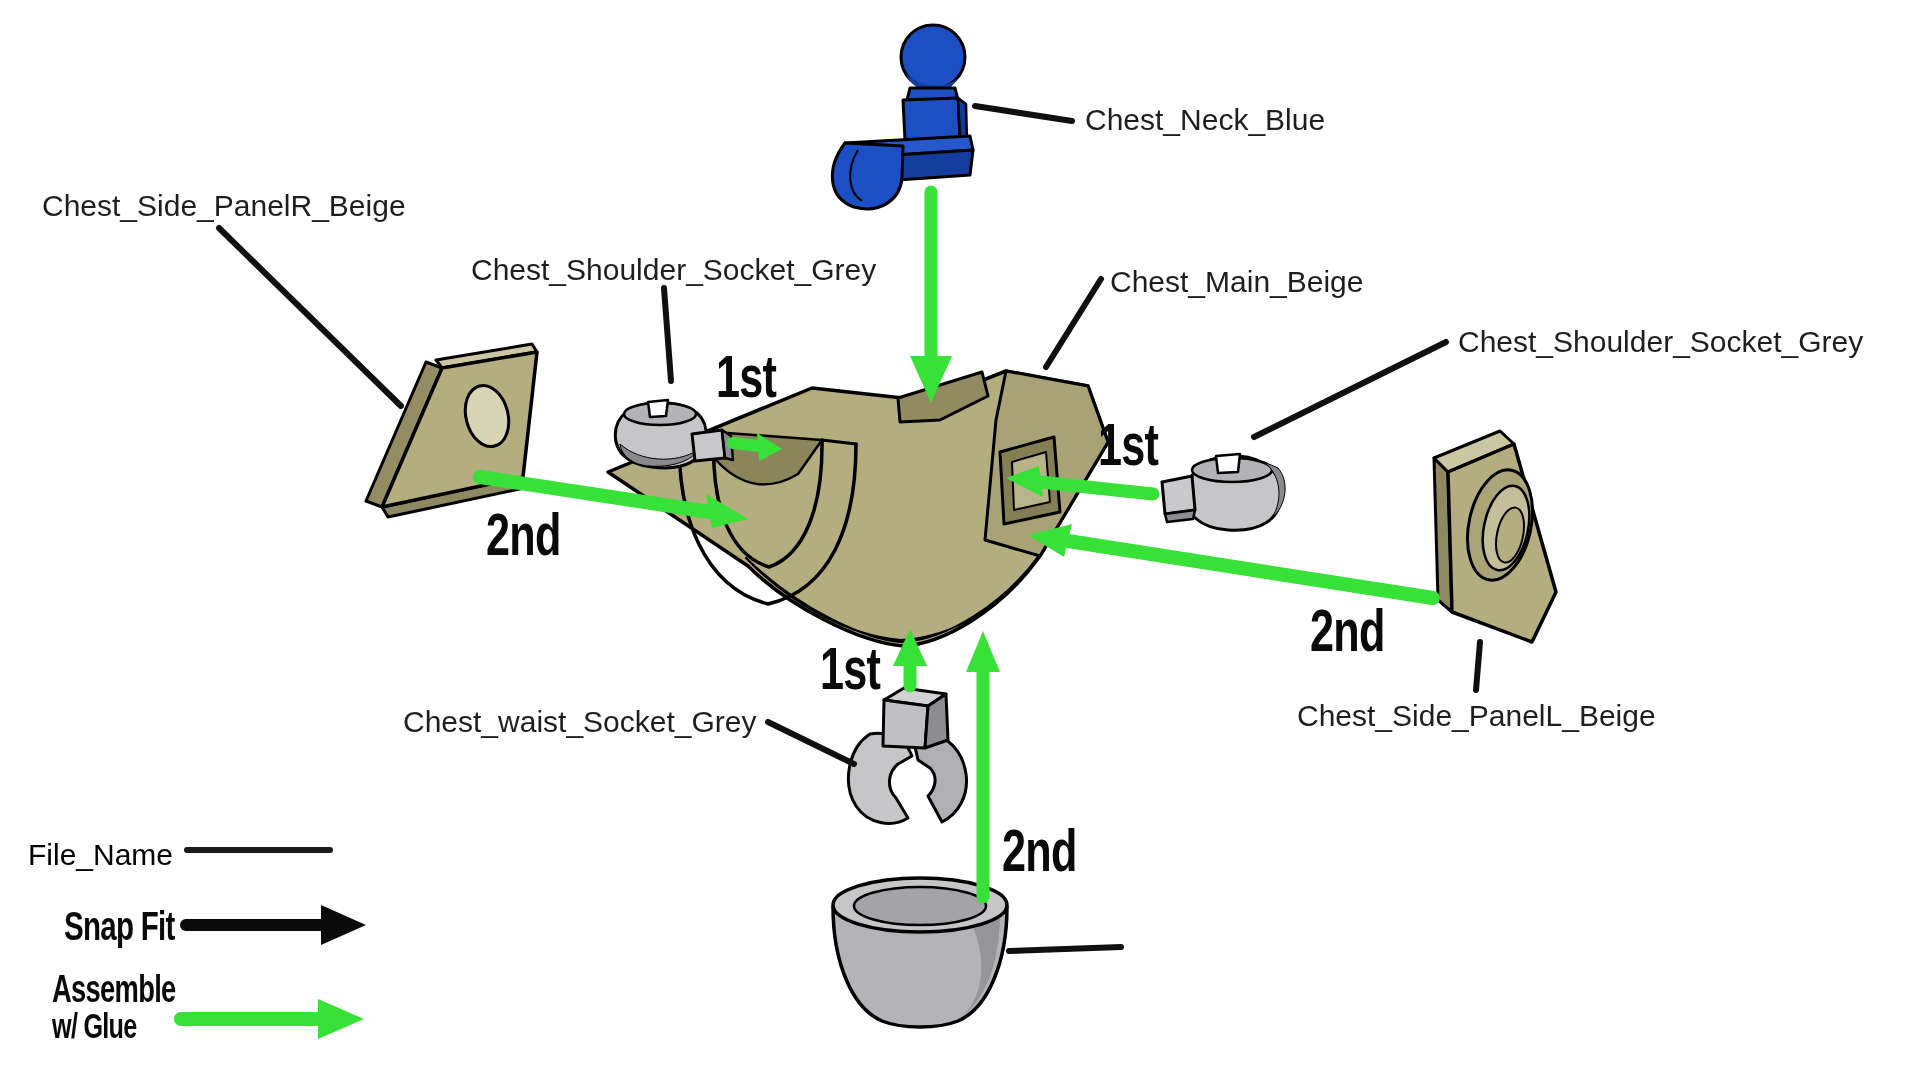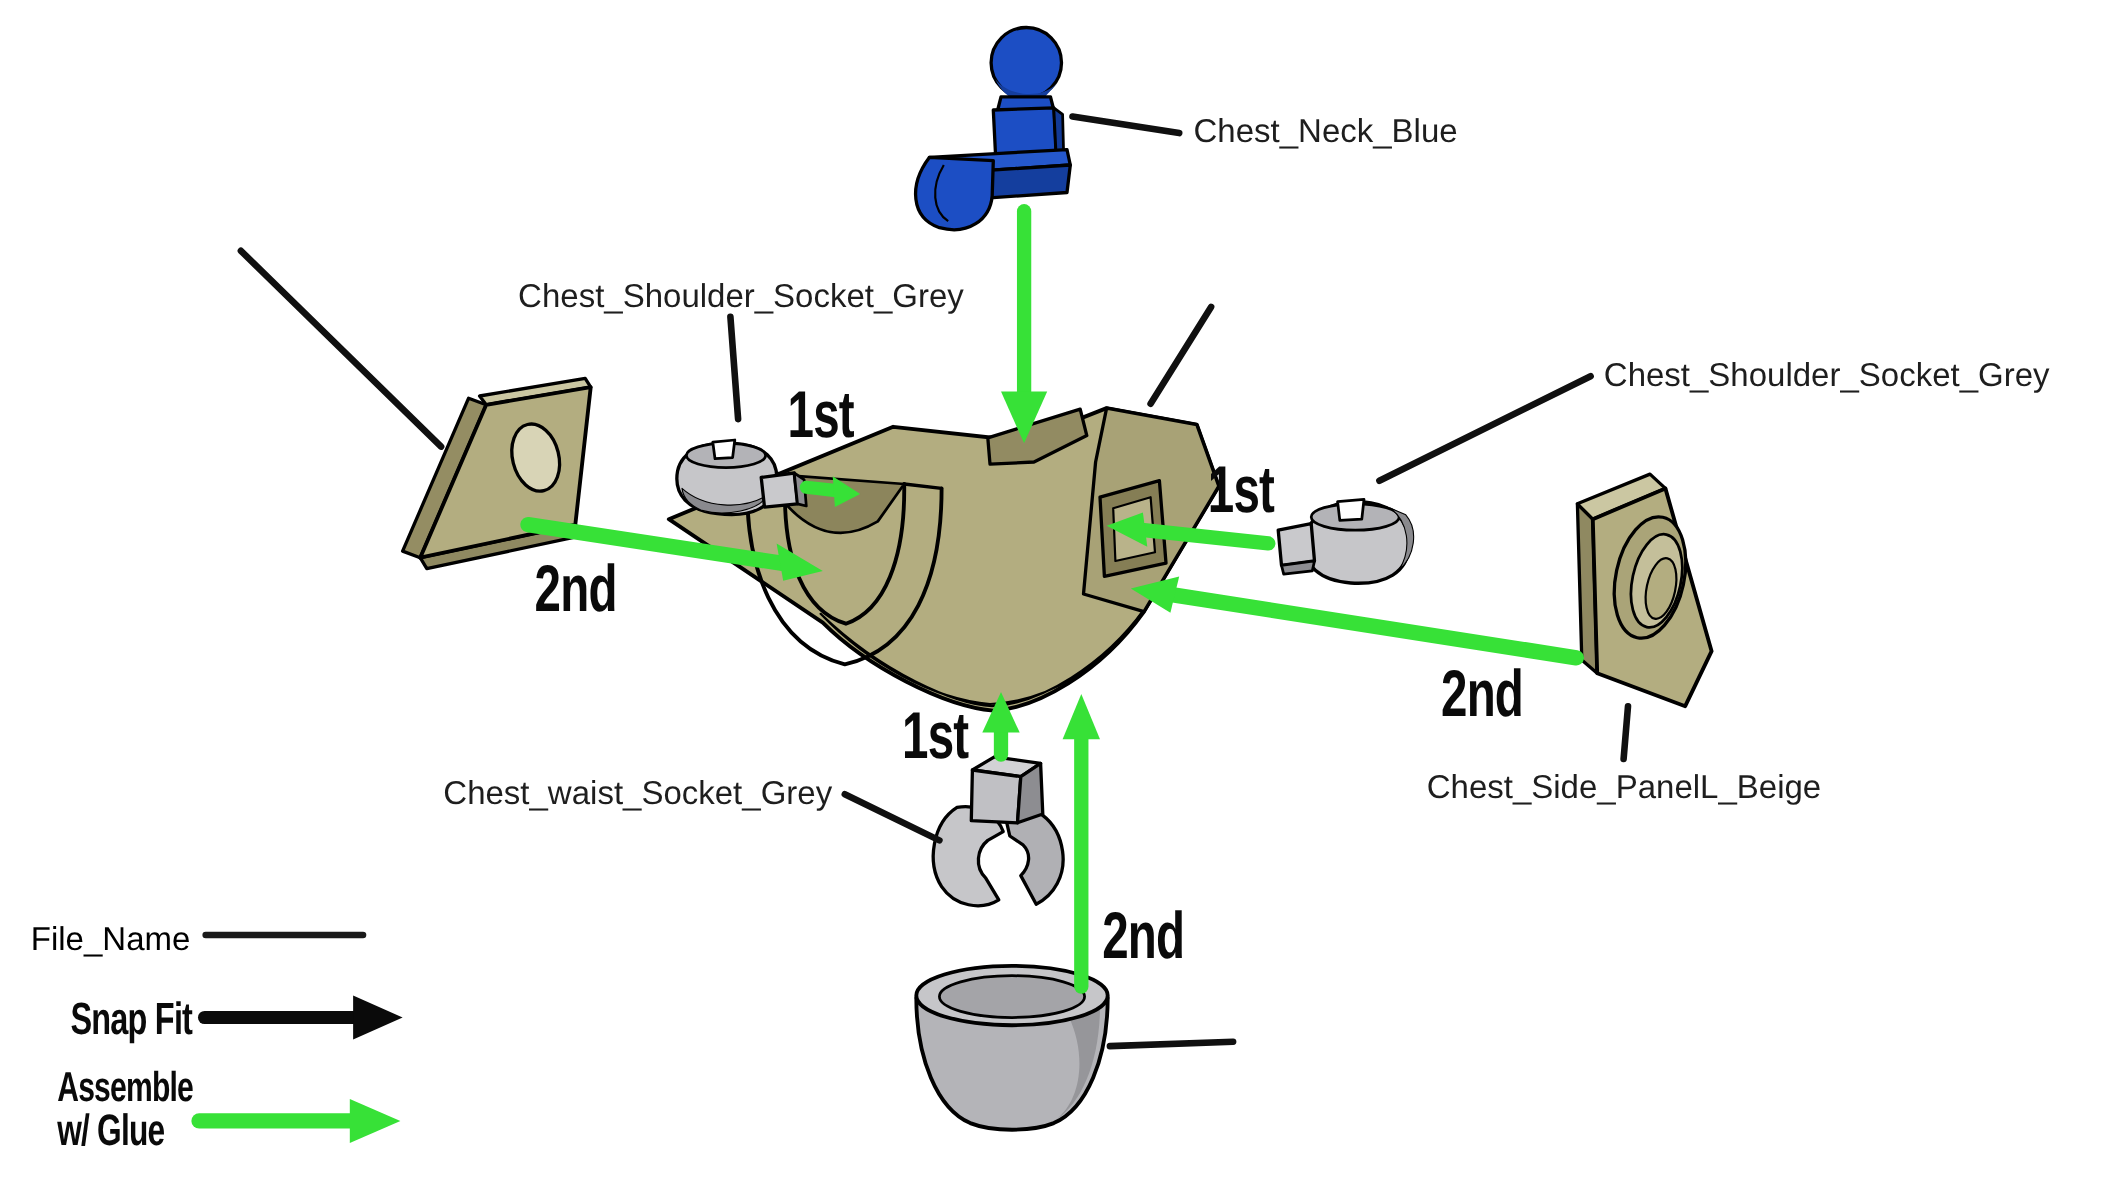--- a/index.html
+++ b/index.html
@@ -133,30 +133,32 @@
   <g stroke-linecap="round">
     <line x1="187" y1="850" x2="330" y2="850" stroke="#1a1a1a" stroke-width="6"></line>
     <line x1="186" y1="925" x2="322" y2="925" stroke="#0a0a0a" stroke-width="12"></line>
     <polygon points="321,905 321,945 366,925" fill="#0a0a0a" stroke="none"></polygon>
     <line x1="181" y1="1019" x2="322" y2="1019" stroke="#37e137" stroke-width="14"></line>
     <polygon points="318,999 318,1039 364,1019" fill="#37e137" stroke="none"></polygon>
   </g>
 </svg>
 
   <div class="lbl" style="left:1085px;top:103px">Chest_Neck_Blue</div>
+  <div class="lbl" style="left:42px;top:189px">Chest_Side_PanelR_Beige</div>
   <div class="lbl" style="left:471px;top:253px">Chest_Shoulder_Socket_Grey</div>
+  <div class="lbl" style="left:1110px;top:265px">Chest_Main_Beige</div>
   <div class="lbl" style="left:1458px;top:325px">Chest_Shoulder_Socket_Grey</div>
   <div class="lbl" style="left:403px;top:705px">Chest_waist_Socket_Grey</div>
   <div class="lbl" style="left:1297px;top:699px">Chest_Side_PanelL_Beige</div>
 
   <div class="step" style="left:716px;top:342px"><span class="hvy">1st</span></div>
   <div class="step" style="left:1098px;top:410px"><span class="hvy">1st</span></div>
   <div class="step" style="left:820px;top:634px"><span class="hvy">1st</span></div>
   <div class="step" style="left:486px;top:500px"><span class="hvy">2nd</span></div>
   <div class="step" style="left:1310px;top:596px"><span class="hvy">2nd</span></div>
   <div class="step" style="left:1002px;top:816px"><span class="hvy">2nd</span></div>
 
   <div class="lbl grey" style="left:28px;top:838px">File_Name</div>
   <div class="legtxt" style="left:64px;top:903px;font-size:41px"><span class="hvy">Snap Fit</span></div>
   <div class="legtxt" style="left:52px;top:968px;font-size:38px"><span class="hvy">Assemble</span></div>
-  <div class="legtxt" style="left:52px;top:1006px;font-size:40px"><span class="hvy">w/ Glue</span></div>
+  <div class="legtxt" style="left:52px;top:1006px;font-size:35px"><span class="hvy">w/ Glue</span></div>
 
 </div>
 
 </body></html>

